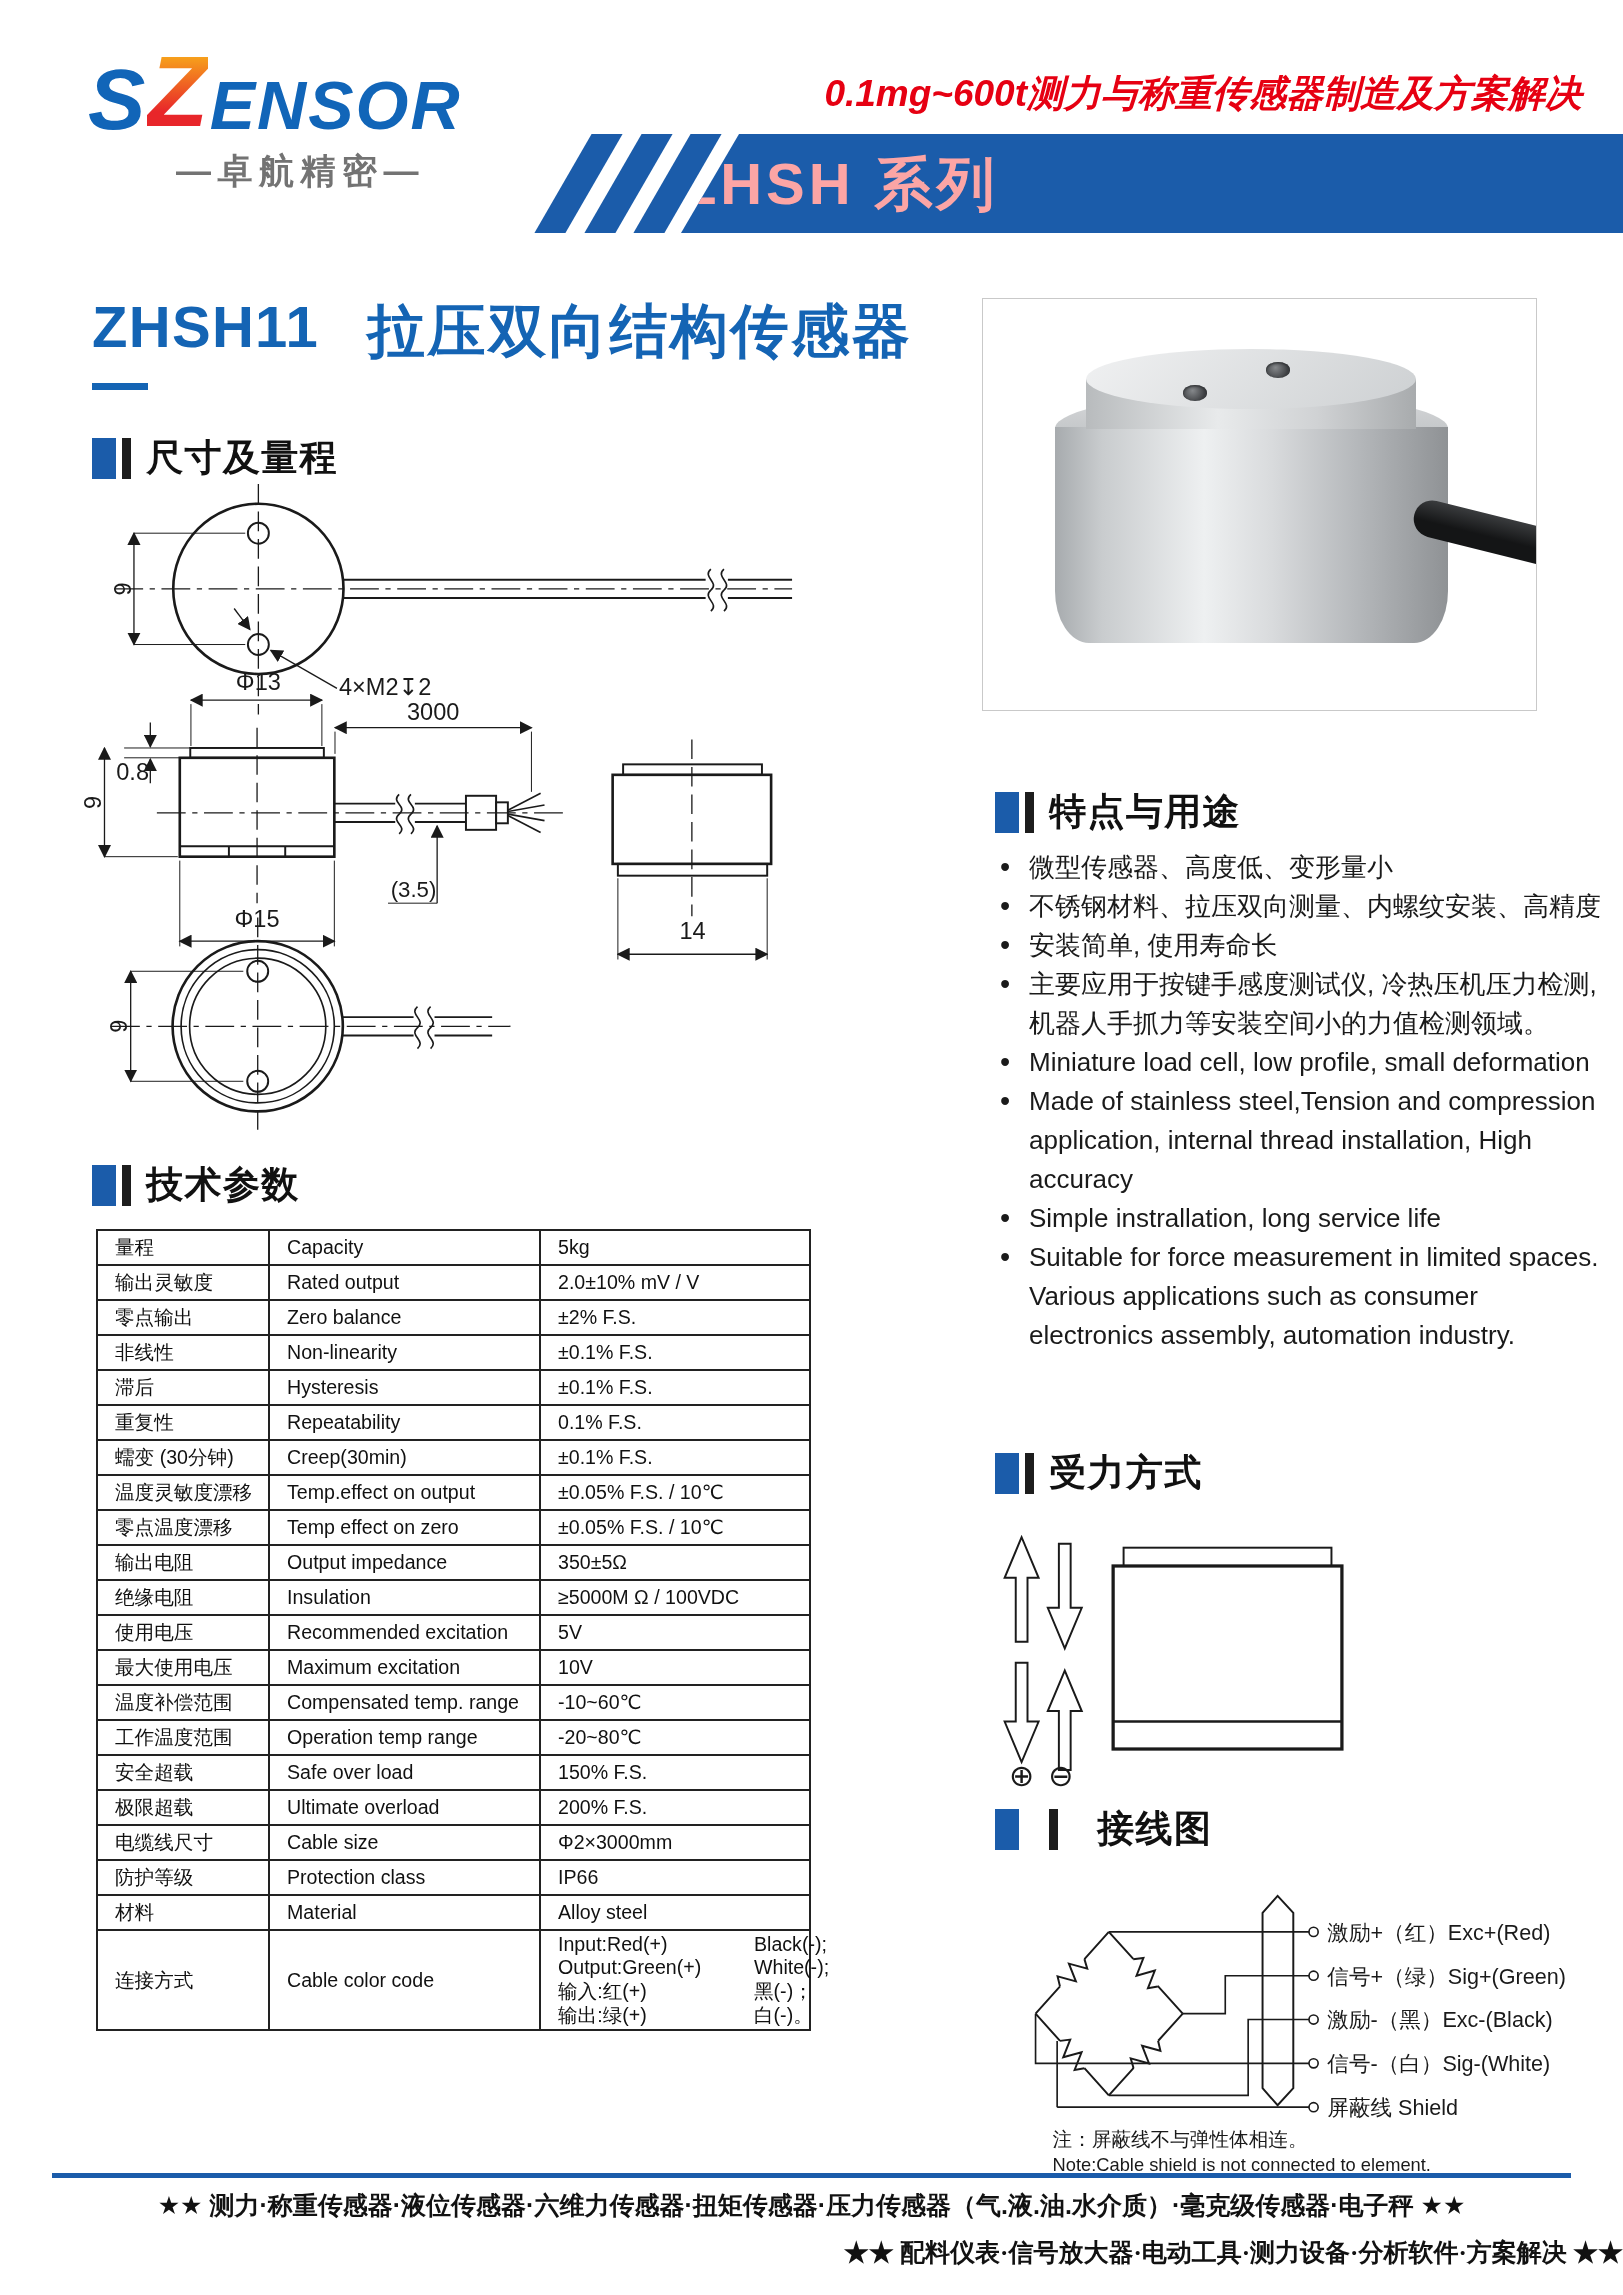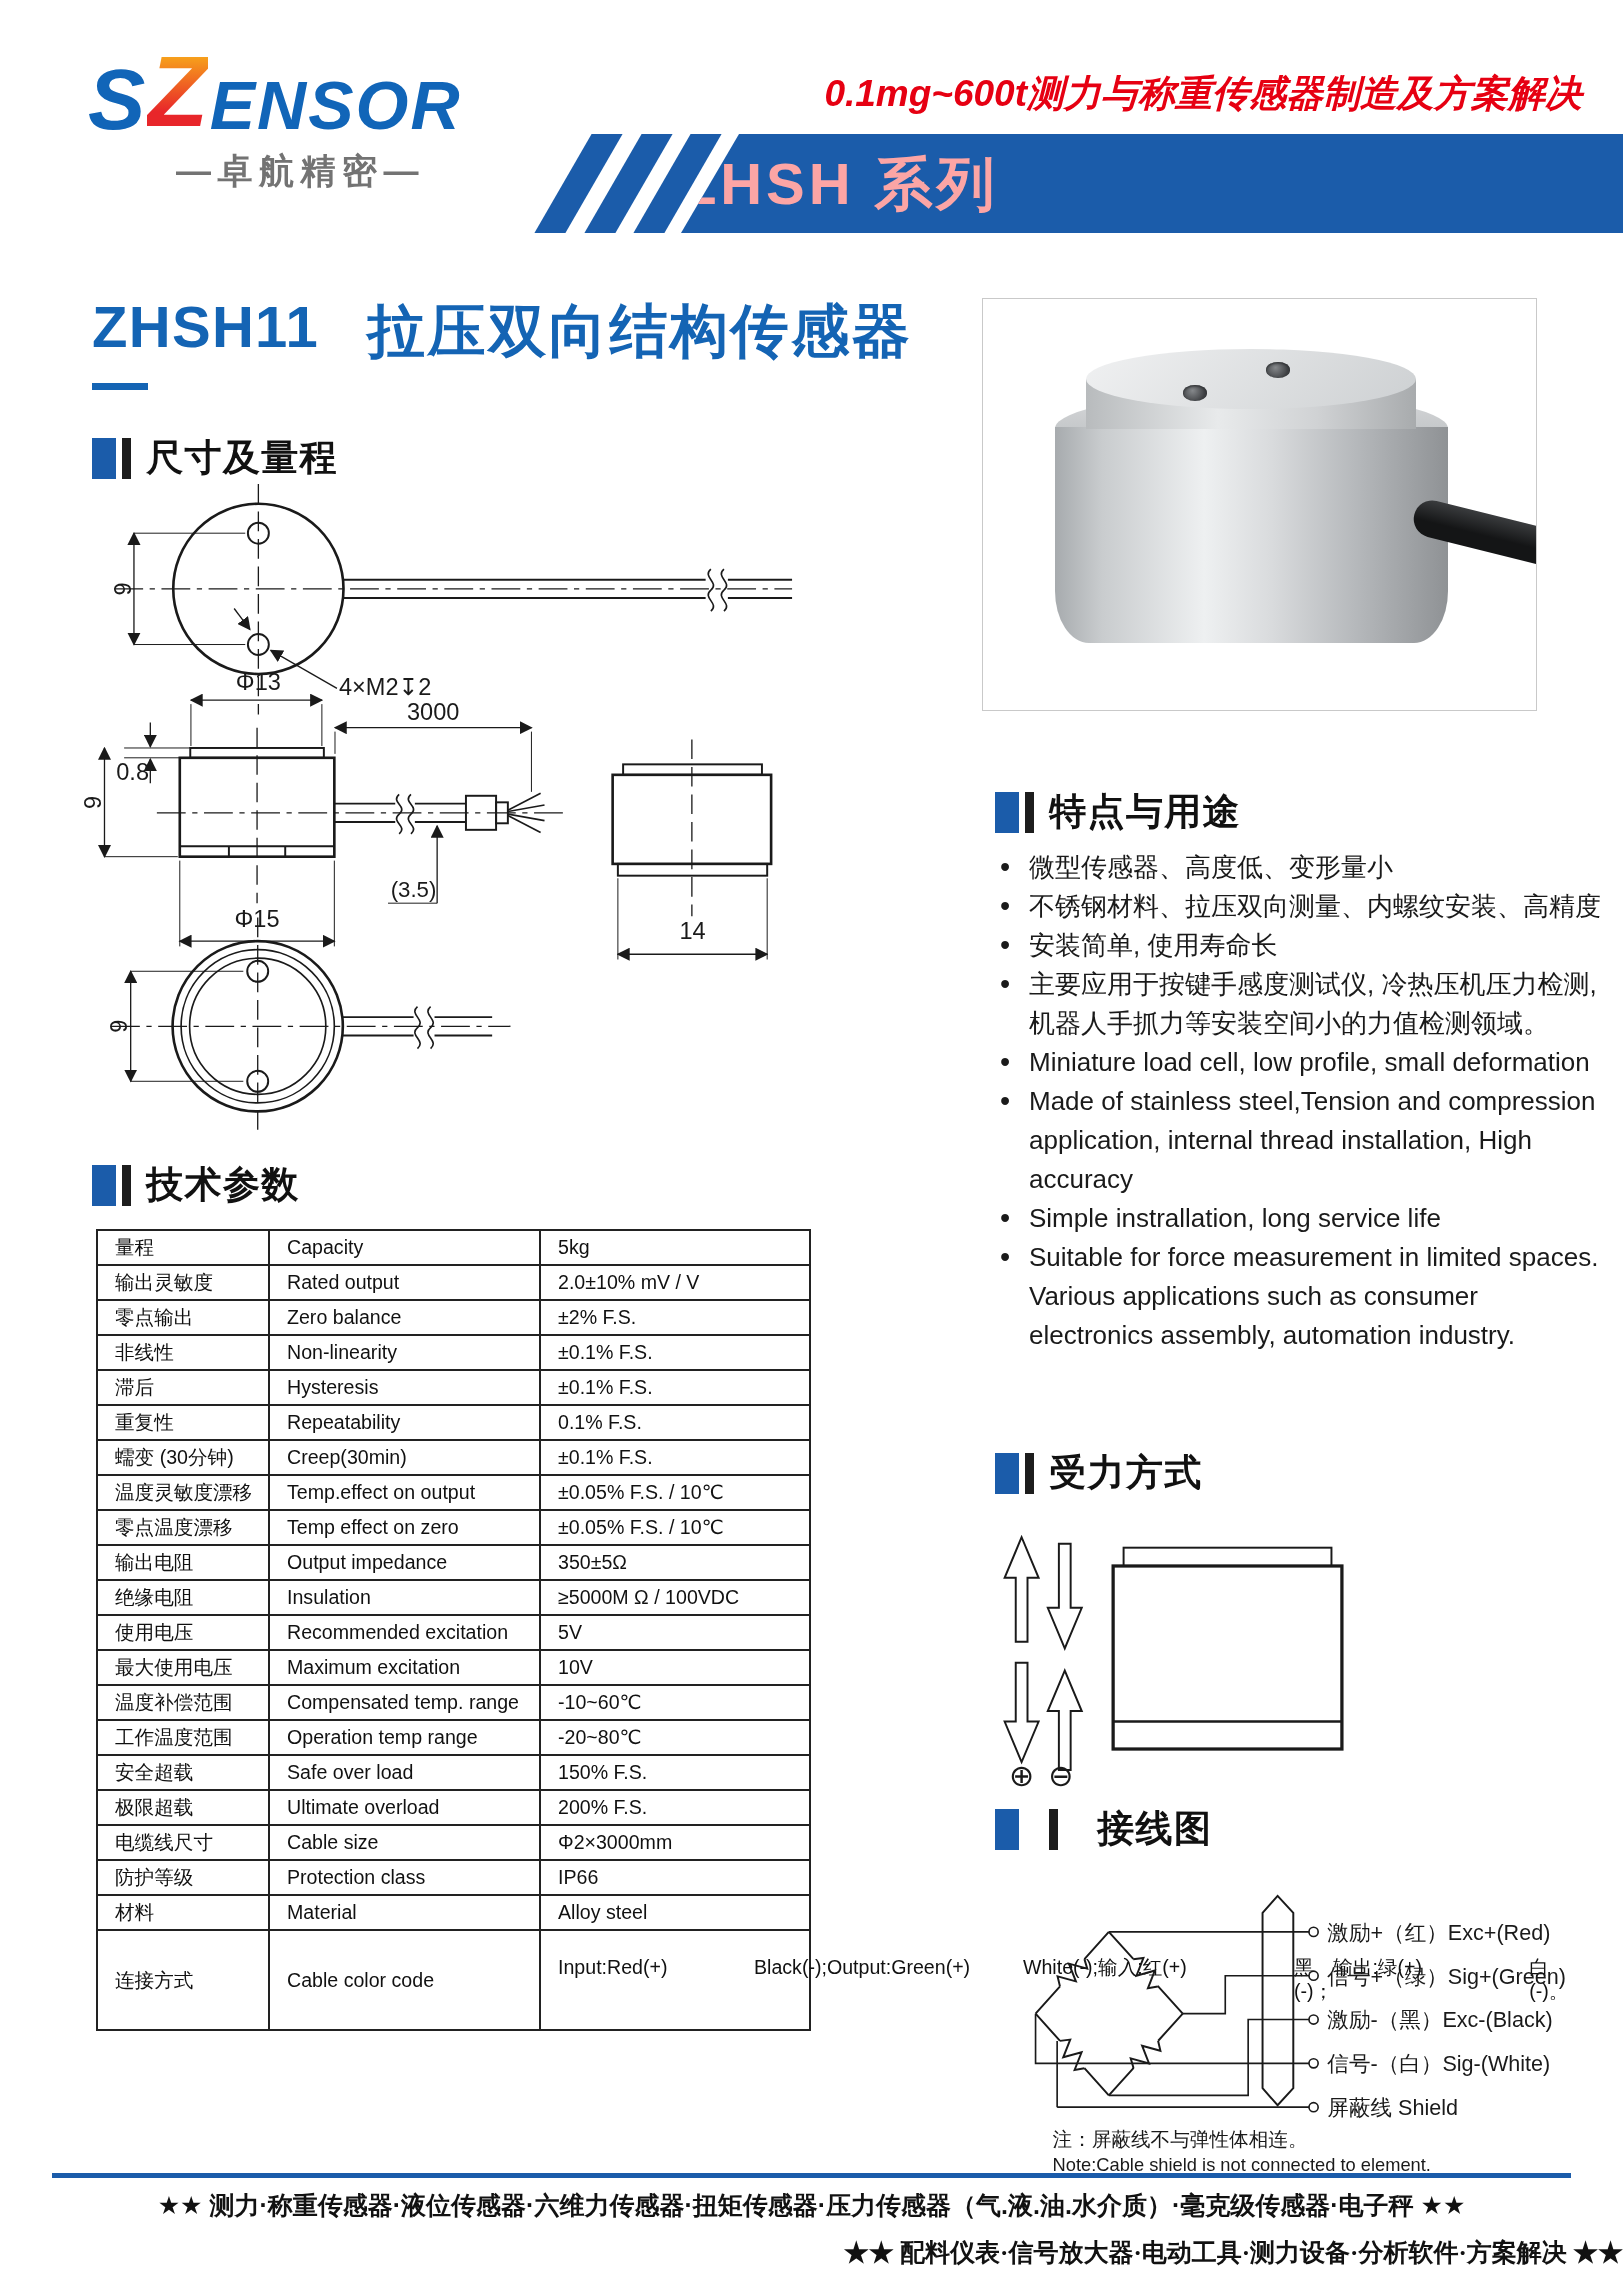--- a/index.html
+++ b/index.html
@@ -51,21 +51,21 @@
   .ptable{left:96px;top:1229px;width:715px;border:2.6px solid #222;box-sizing:border-box;background:#fff;}
   .trow{display:flex;}
   .trow + .trow{border-top:2px solid #222;}
   .tc{box-sizing:border-box;padding-left:17px;display:flex;align-items:center;font-size:19.6px;color:#111;}
   .tc1{width:170px;flex:none;}
   .tc2{width:271px;flex:none;border-left:2px solid #222;}
   .tc3{flex:1;border-left:2px solid #222;}
   .rH{height:39px;}
   .rN{height:33px;}
   .rT{height:98px;}
-  .cc-lines{display:flex;flex-direction:row;justify-content:center;}
+  .cc-lines{display:flex;flex-direction:column;justify-content:center;}
   .cc-line{display:flex;line-height:23.6px;}
   .cc-line .l{width:196px;flex:none;}
   
   .footline{left:52px;top:2173px;width:1519px;height:4.6px;background:#1b5caa;}
   .foot1{left:0;top:2189px;width:1623px;text-align:center;font-size:25px;font-weight:700;color:#111;}
   .foot2{left:0;top:2236px;width:1623px;text-align:right;font-size:25px;font-weight:700;color:#111;font-family:Liberation Serif, serif;}
   svg text{font-family:"Liberation Sans","DejaVu Sans",sans-serif;fill:#1a1a1a;}
 </style>
 </head>
 <body>

